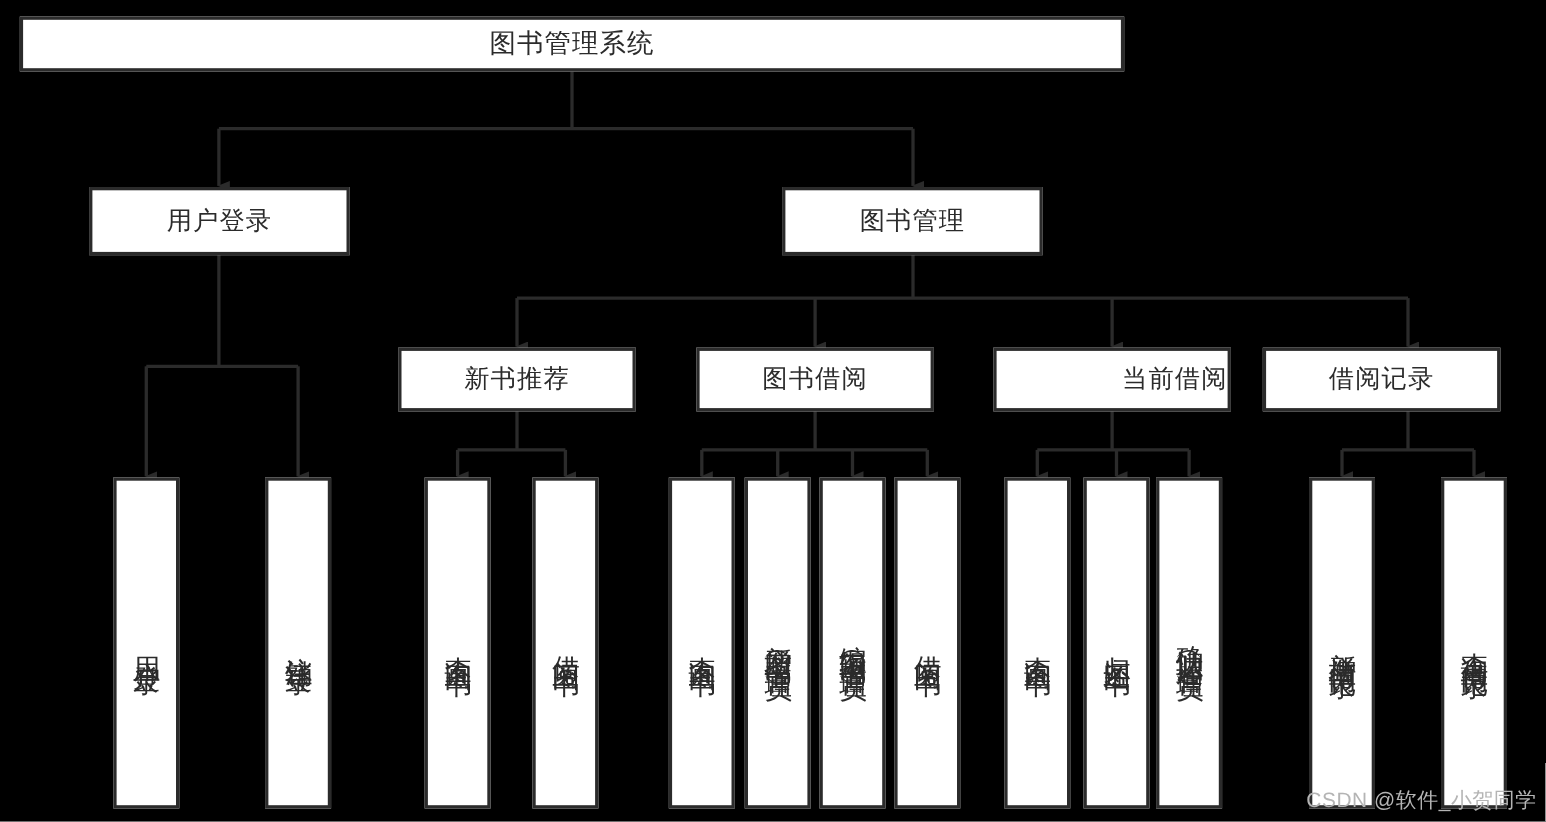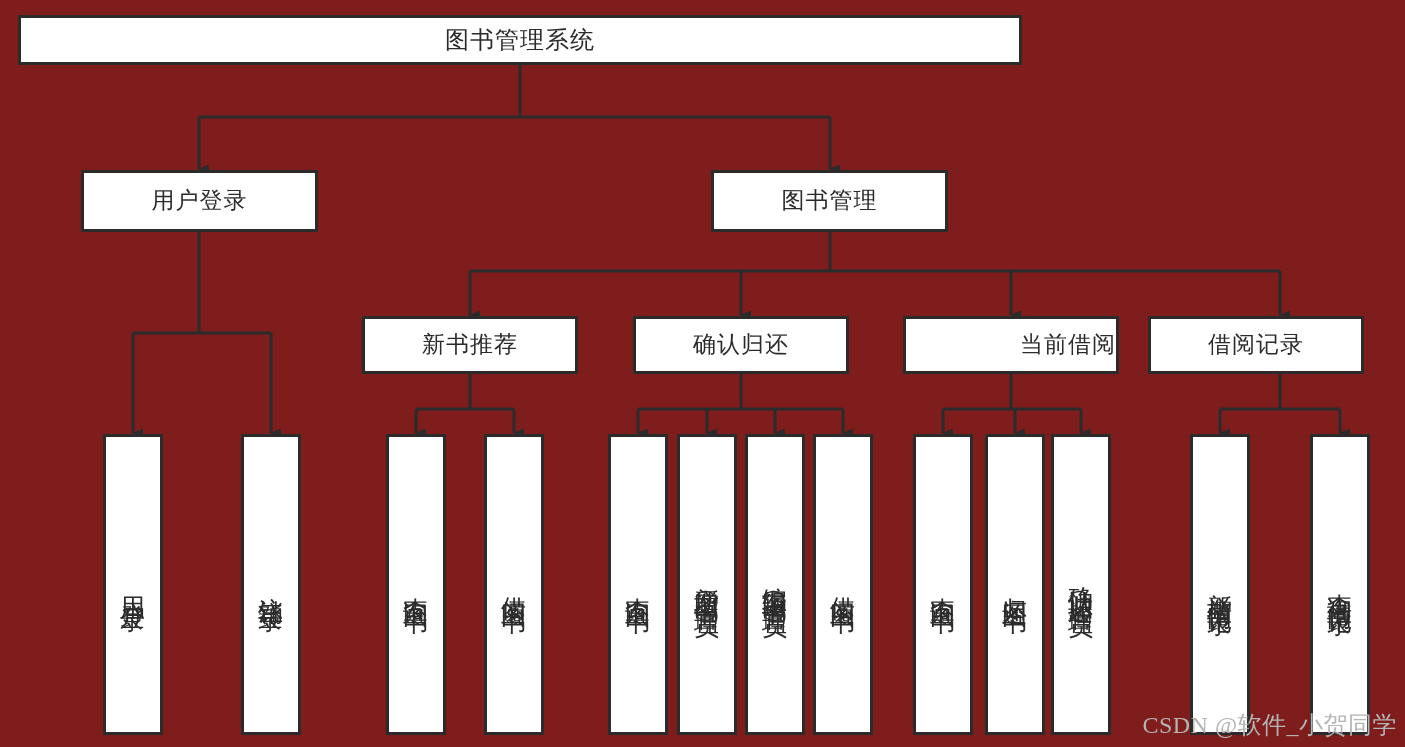--- a/index.html
+++ b/index.html
@@ -7,21 +7,21 @@
     padding: 0;
     background: #ffffff;
   }
   body {
     font-family: "Liberation Sans", "DejaVu Sans", sans-serif;
   }
   #diagram-root {
     position: relative;
     width: 1405px;
     height: 747px;
-    background: #7f1d1d;
+    background: #000000;
     overflow: hidden;
   }
   #connectors {
     position: absolute;
     left: 0;
     top: 0;
     width: 1405px;
     height: 747px;
     pointer-events: none;
   }
@@ -57,26 +57,25 @@
     text-orientation: upright;
     font-size: 25px;
     line-height: 1.12;
     letter-spacing: 4px;
     white-space: nowrap;
   }
   .watermark {
     position: absolute;
     right: 8px;
     bottom: 6px;
-    font-size: 24px;
+    font-size: 19px;
     color: #b4b4b4;
     letter-spacing: 0.5px;
     white-space: nowrap;
     pointer-events: none;
-    font-family: Liberation Serif, serif;
   }
 </style>
 </head>
 <body>
 
 <div id="diagram-root">
 
   <svg id="connectors" viewBox="0 0 1405 747">
     <defs>
       <marker id="arrowhead" markerWidth="9" markerHeight="11" refX="4.5" refY="10" orient="auto" markerUnits="userSpaceOnUse">
@@ -128,21 +127,21 @@
     <span class="node-label">用户登录</span>
   </div>
   <div class="node horizontal" style="left: 362px; top: 316px; width: 216px; height: 58px;">
     <span class="node-label">新书推荐</span>
   </div>
 
   <div class="node horizontal" style="left: 711px; top: 170px; width: 237px; height: 62px;">
     <span class="node-label">图书管理</span>
   </div>
   <div class="node horizontal" style="left: 633px; top: 316px; width: 216px; height: 58px;">
-    <span class="node-label">确认归还</span>
+    <span class="node-label">图书借阅</span>
   </div>
   <div class="node horizontal" style="left: 903px; top: 316px; width: 216px; height: 58px; justify-content: flex-end;">
     <span class="node-label">当前借阅</span>
   </div>
   <div class="node horizontal" style="left: 1148px; top: 316px; width: 216px; height: 58px;">
     <span class="node-label">借阅记录</span>
   </div>
 
   <div class="node vertical" style="left: 103px; top: 434px; width: 60px; height: 301px;">
     <span class="node-label">用户登录</span>

